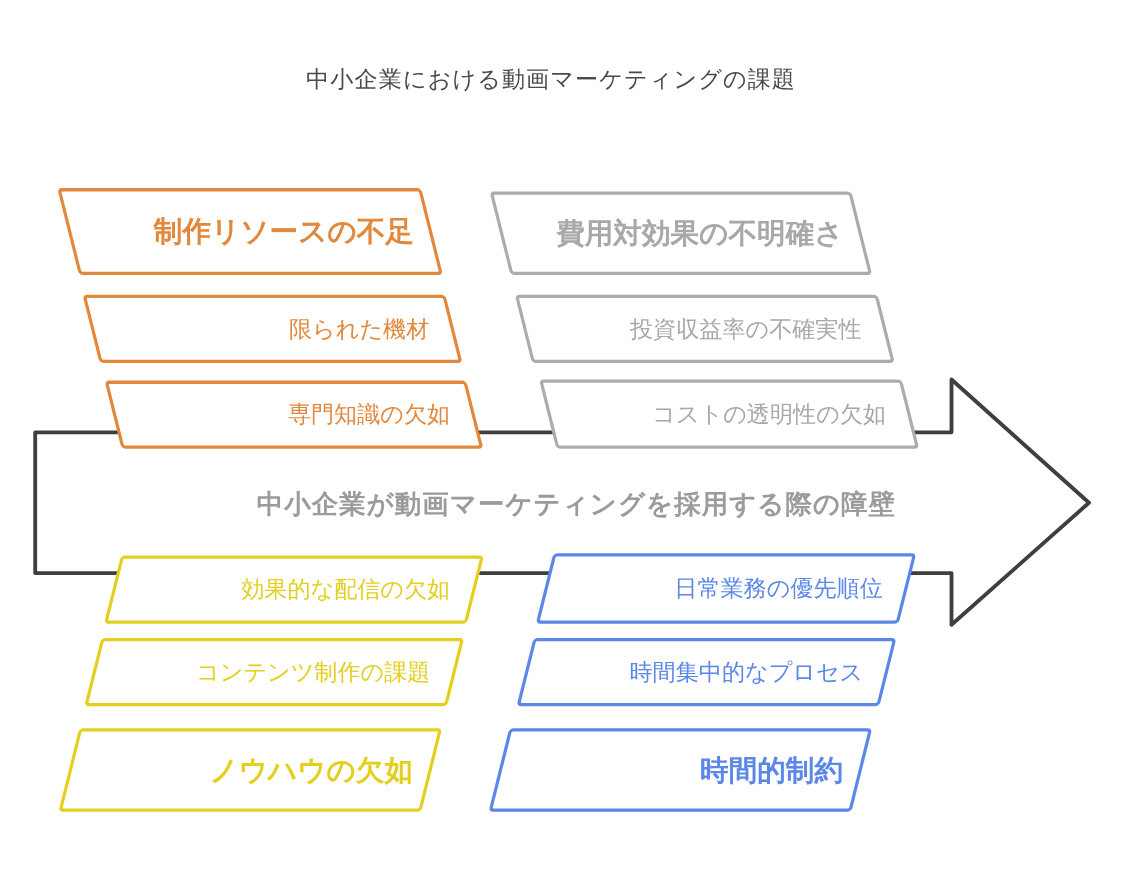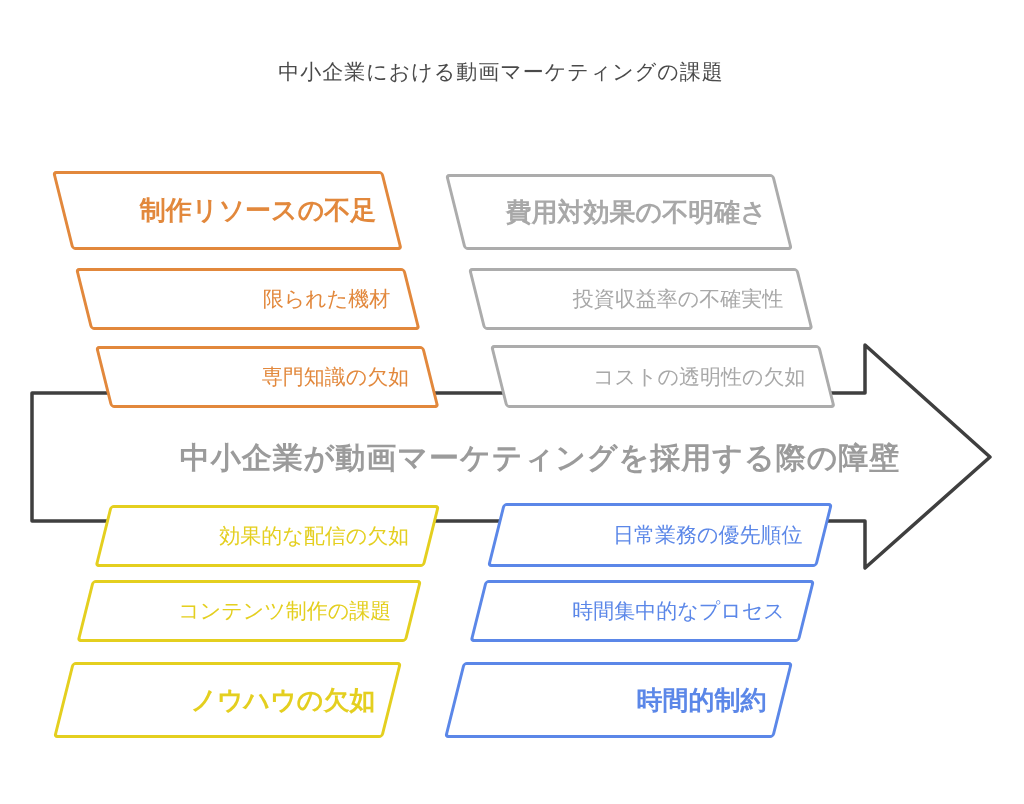--- a/index.html
+++ b/index.html
@@ -6,23 +6,23 @@
   .canvas{
     position:relative;width:1024px;height:804px;background:#ffffff;overflow:hidden;
     font-family:"Liberation Sans","DejaVu Sans",sans-serif;
   }
   .title{
     position:absolute;left:0;top:58px;width:952px;text-align:center;
     font-size:21px;font-weight:normal;color:#4a4a4a;letter-spacing:1px;margin-left:25px;
   }
   .arrow-svg{position:absolute;left:0;top:0;z-index:1;}
   .arrow-label{
-    position:absolute;left:154px;top:434px;width:772px;height:48px;z-index:3;
+    position:absolute;left:138px;top:434px;width:772px;height:48px;z-index:3;
     display:flex;align-items:center;justify-content:center;
-    font-size:30px;font-weight:bold;color:#9b9b9b;letter-spacing:1px;white-space:nowrap;
+    font-size:24px;font-weight:bold;color:#9b9b9b;letter-spacing:1px;white-space:nowrap;
   }
   .pg{
     position:absolute;z-index:2;box-sizing:border-box;background:#ffffff;
     border:3px solid;border-radius:4px;
     display:flex;align-items:center;justify-content:flex-end;white-space:nowrap;
   }
   .top{transform:skewX(14deg);transform-origin:top left;}
   .bot{transform:skewX(-14deg);transform-origin:top left;}
   .top .txt{transform:skewX(-14deg);}
   .bot .txt{transform:skewX(14deg);}

